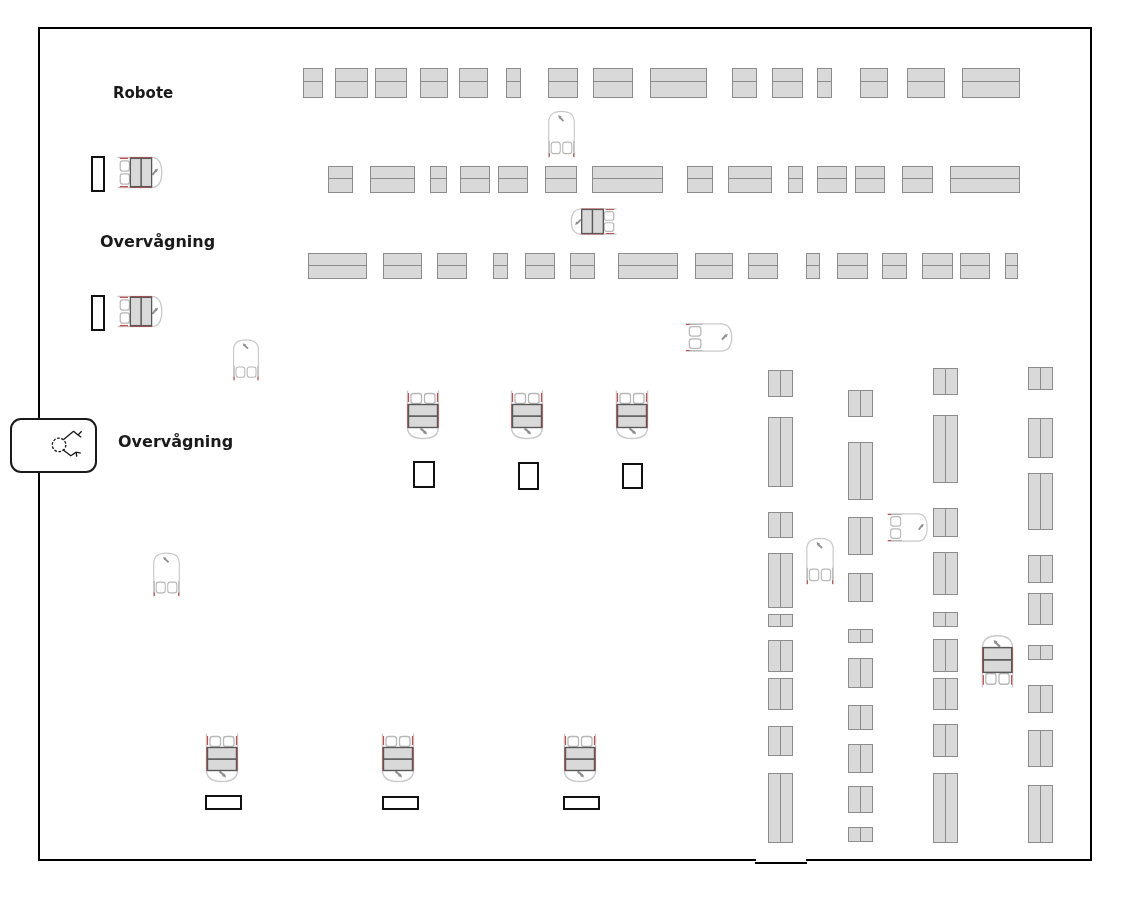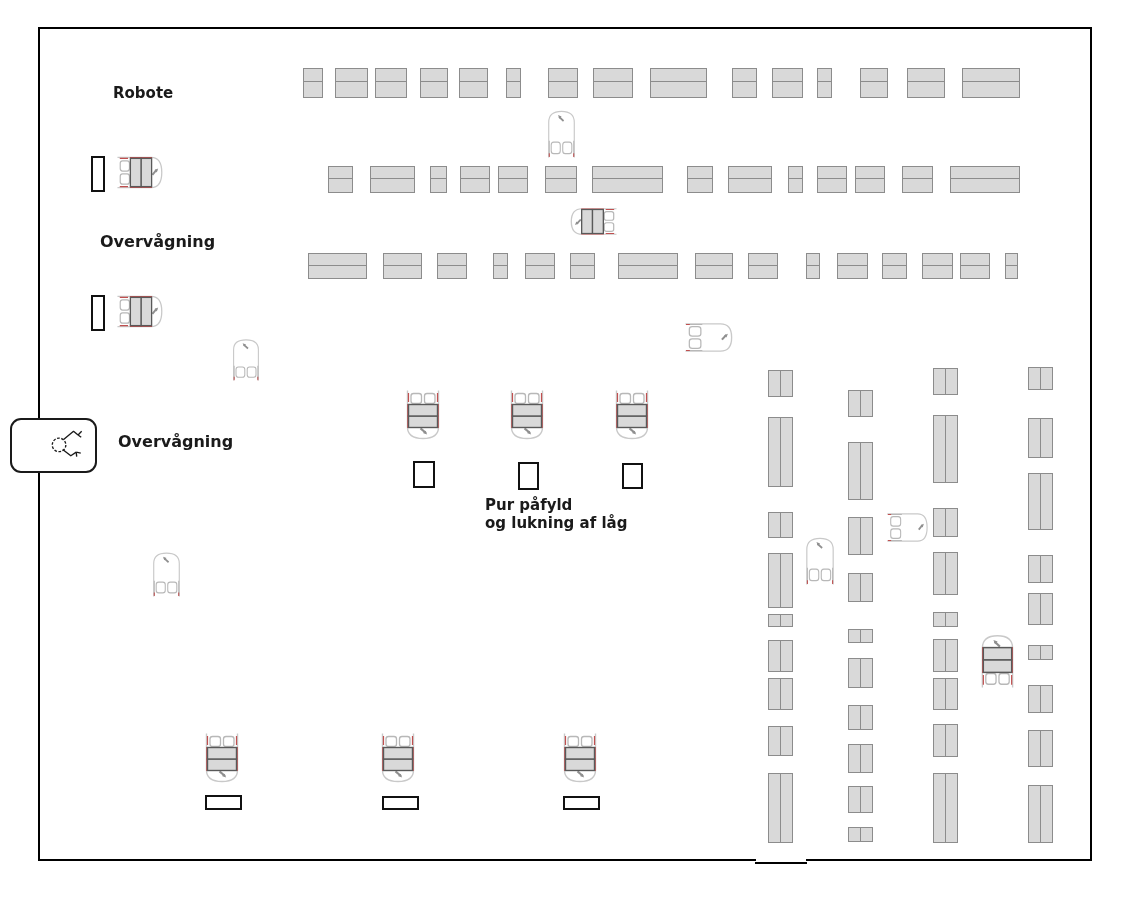--- a/index.html
+++ b/index.html
@@ -351,24 +351,20 @@
             <rect x="5.5" y="26" width="29" height="11.5" fill="#d9d9d9" stroke="#595959" stroke-width="1.4"></rect>
           </g>
         </svg>
       </div>
     </div>
 
   <div class="lbl" id="lbl-robote">Robote</div>
   <div class="lbl" id="lbl-braeddeudtag">Overvågning</div>
   <div class="lbl" id="lbl-overvaagning">Overvågning</div>
 
-  <div class="lbl" id="lbl-pur">
-    <div>Pur påfyld</div>
-    <div>og lukning af låg</div>
-  </div>
 
 
   <div class="monitor">
     <span>
       <svg width="42" height="38" viewBox="0 0 46 42">
         <circle cx="12" cy="22" r="7.5" fill="none" stroke="#1a1a1a" stroke-width="1.5" stroke-dasharray="3 1.7"></circle>
         <path d="M17,16 L28,7 L33,11" fill="none" stroke="#1a1a1a" stroke-width="1.5" stroke-linejoin="round"></path>
         <path d="M33,11 l4,-4 M33,11 l3.5,2.5" fill="none" stroke="#1a1a1a" stroke-width="1.5"></path>
         <path d="M16,27 L25,34 L31,30" fill="none" stroke="#1a1a1a" stroke-width="1.5" stroke-linejoin="round"></path>
         <path d="M31,30 l5,1 M31,30 l0.5,5" fill="none" stroke="#1a1a1a" stroke-width="1.5"></path>

